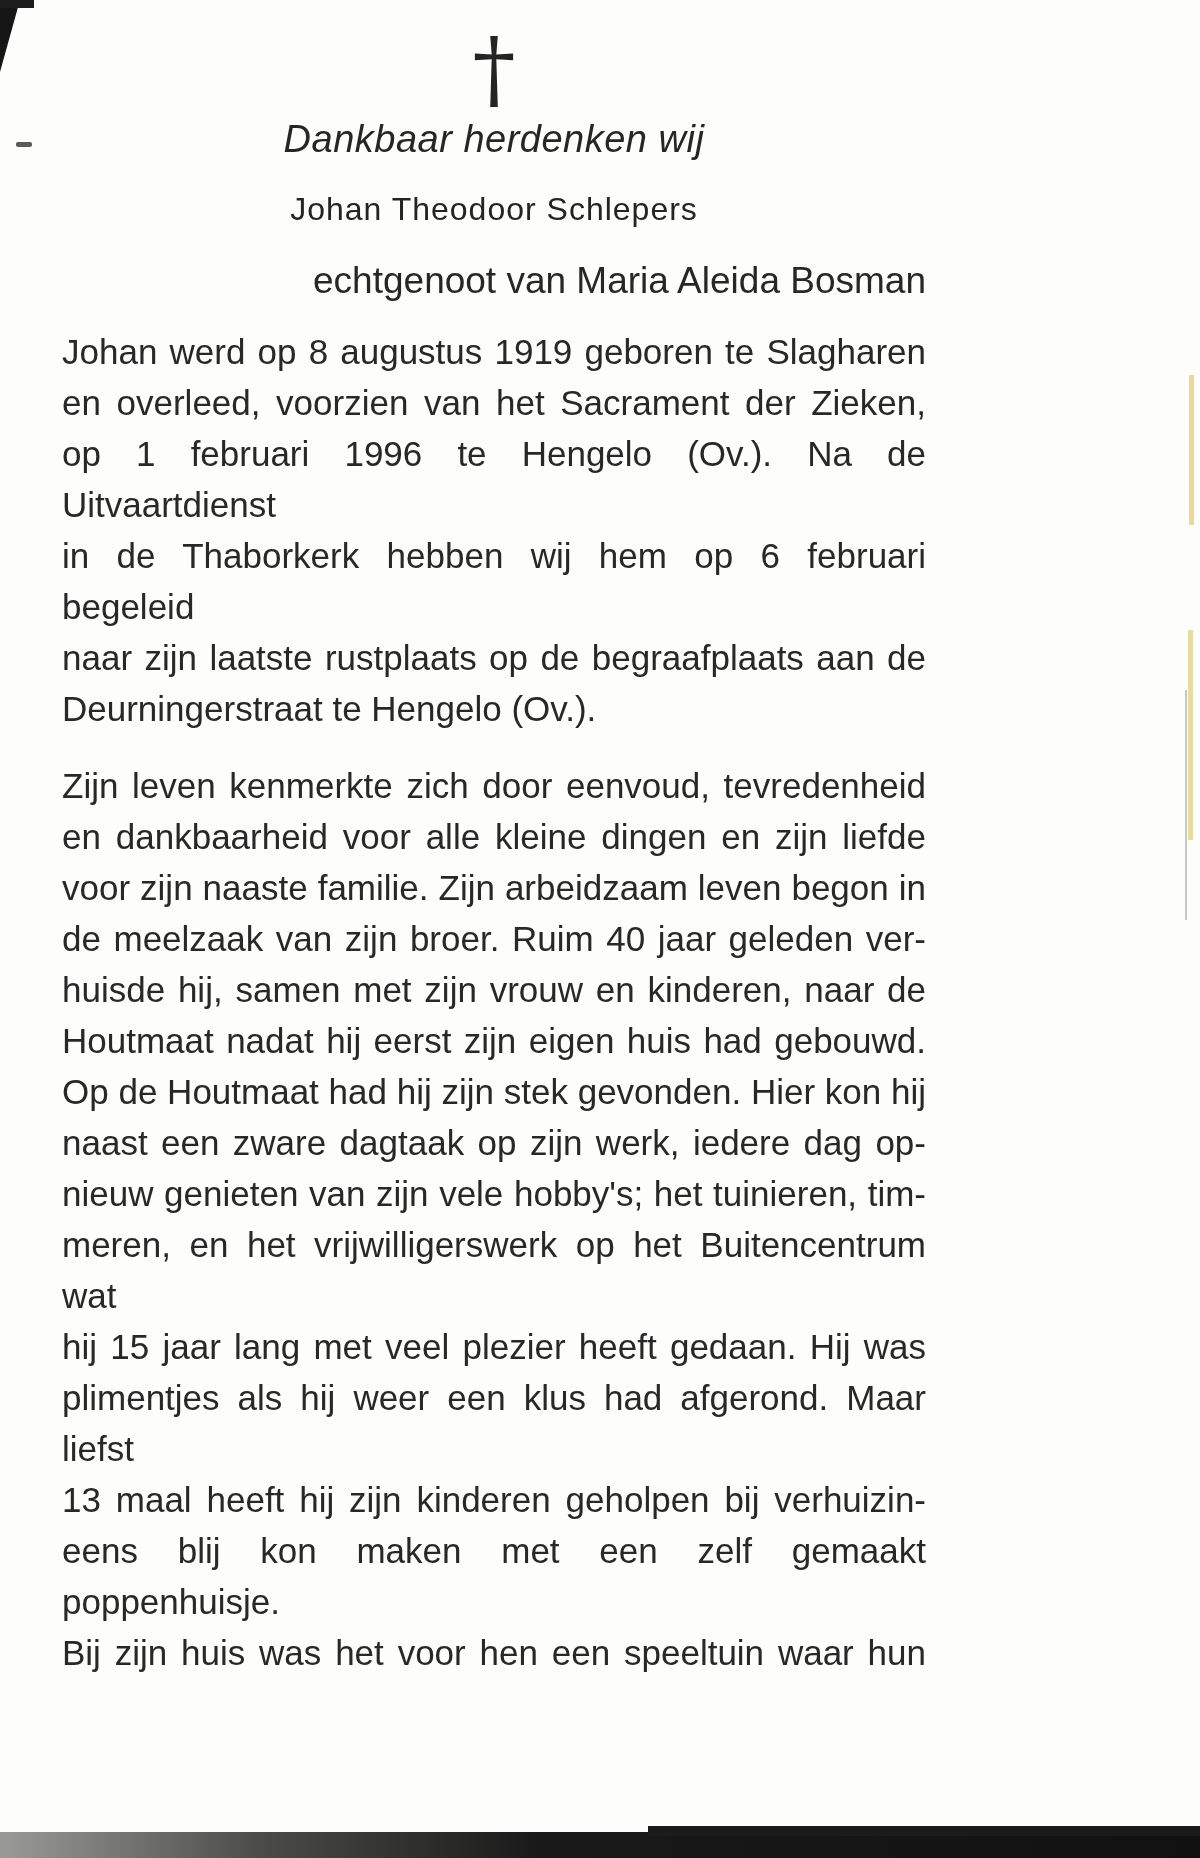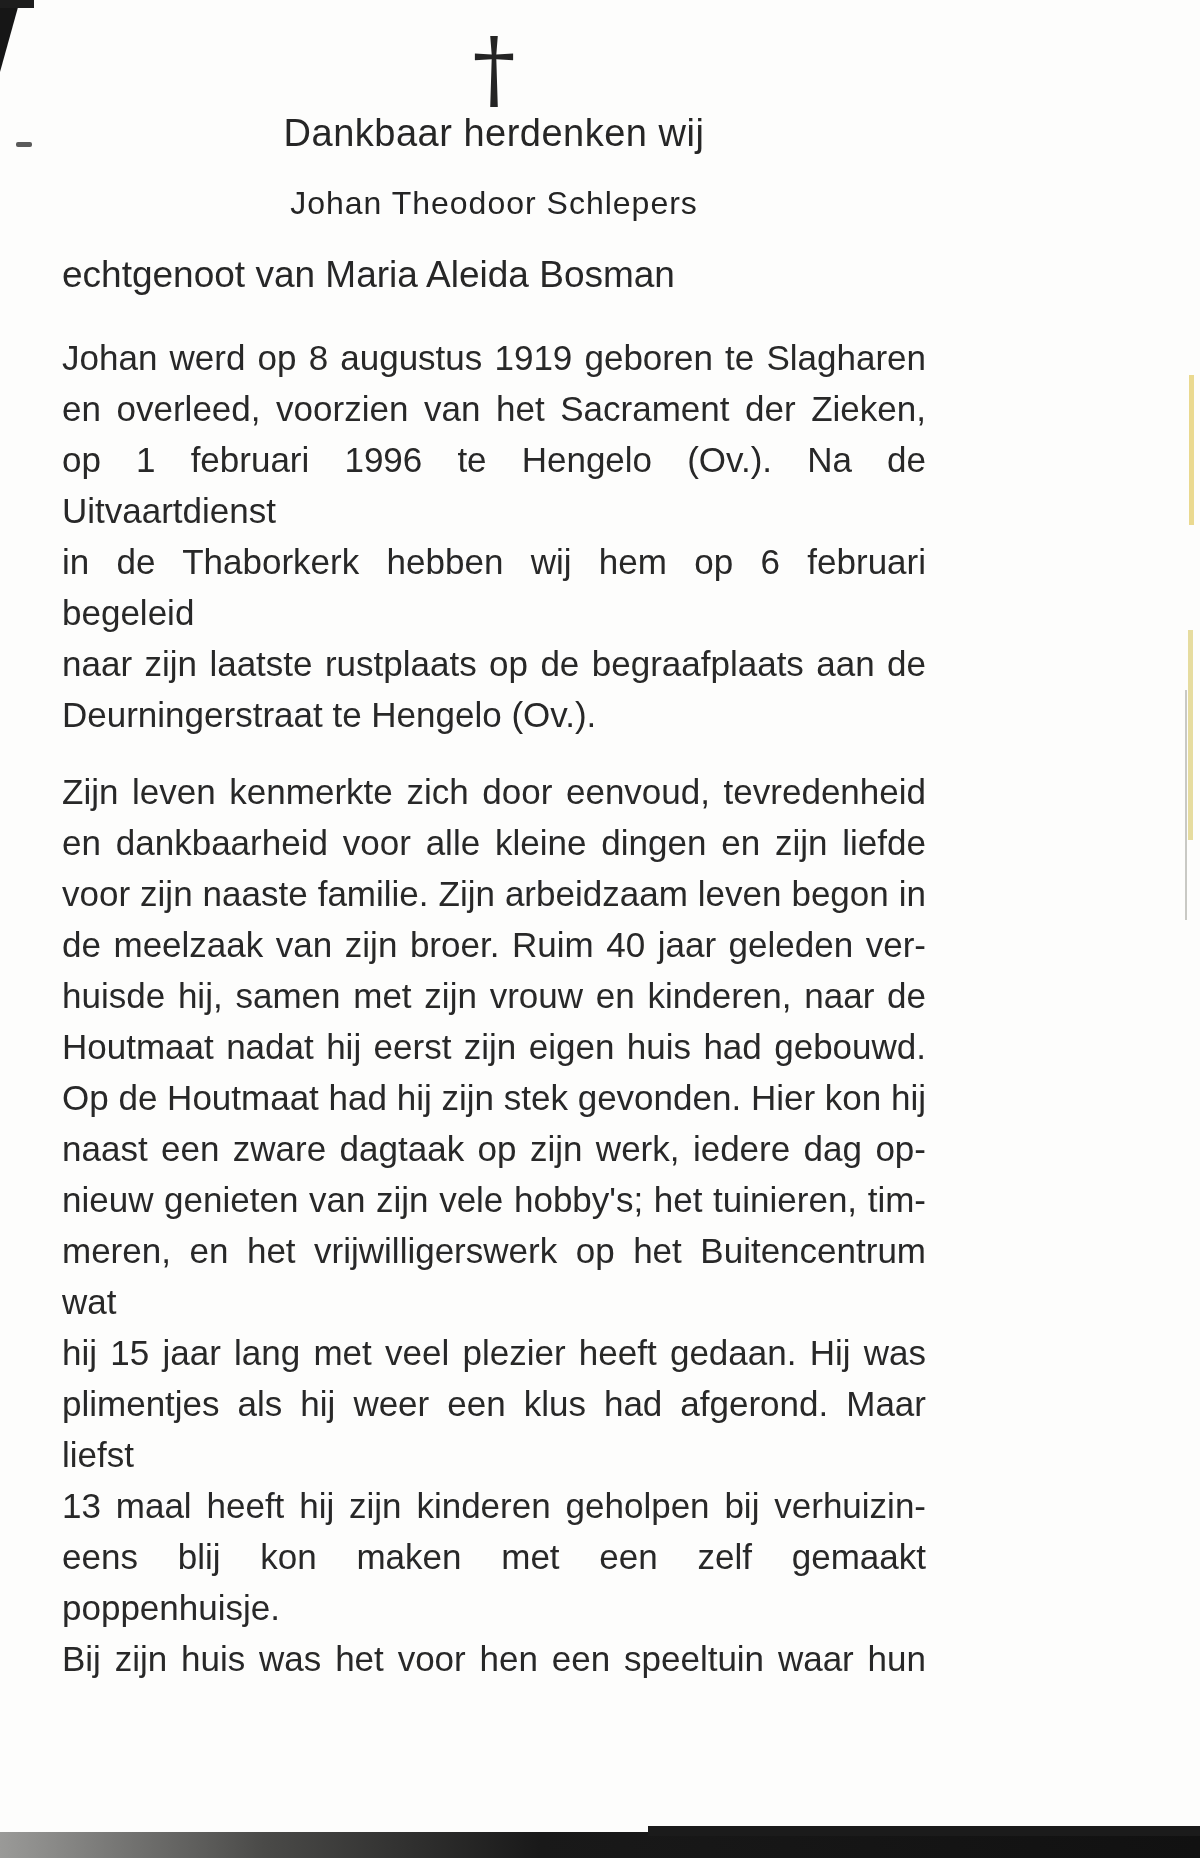--- a/index.html
+++ b/index.html
@@ -26,44 +26,46 @@
     margin-top: 26px;
     text-align: center;
     font-family: "DejaVu Serif", serif;
     font-size: 86px;
     line-height: 1.0;
     font-weight: 400;
     color: #242424;
   }
 
   .intro {
+    margin-top: 6px;
     text-align: center;
     font-size: 38px;
     letter-spacing: 0.5px;
     color: #262626;
+    font-style: italic;
   }
 
   .name {
     margin-top: 30px;
     text-align: center;
     font-size: 32px;
     font-weight: 400;
     letter-spacing: 1px;
     color: #242424;
   }
 
   .spouse {
     margin-top: 32px;
-    text-align: left;
+    text-align: right;
     font-size: 37px;
     color: #272727;
   }
 
   .para {
-    margin-top: 36px;
+    margin-top: 24px;
     font-size: 35px;
     line-height: 51px;
     color: #282828;
   }
   .para + .para { margin-top: 26px; }
 
   .line {
     text-align: justify;
     text-align-last: justify;
     white-space: normal;

